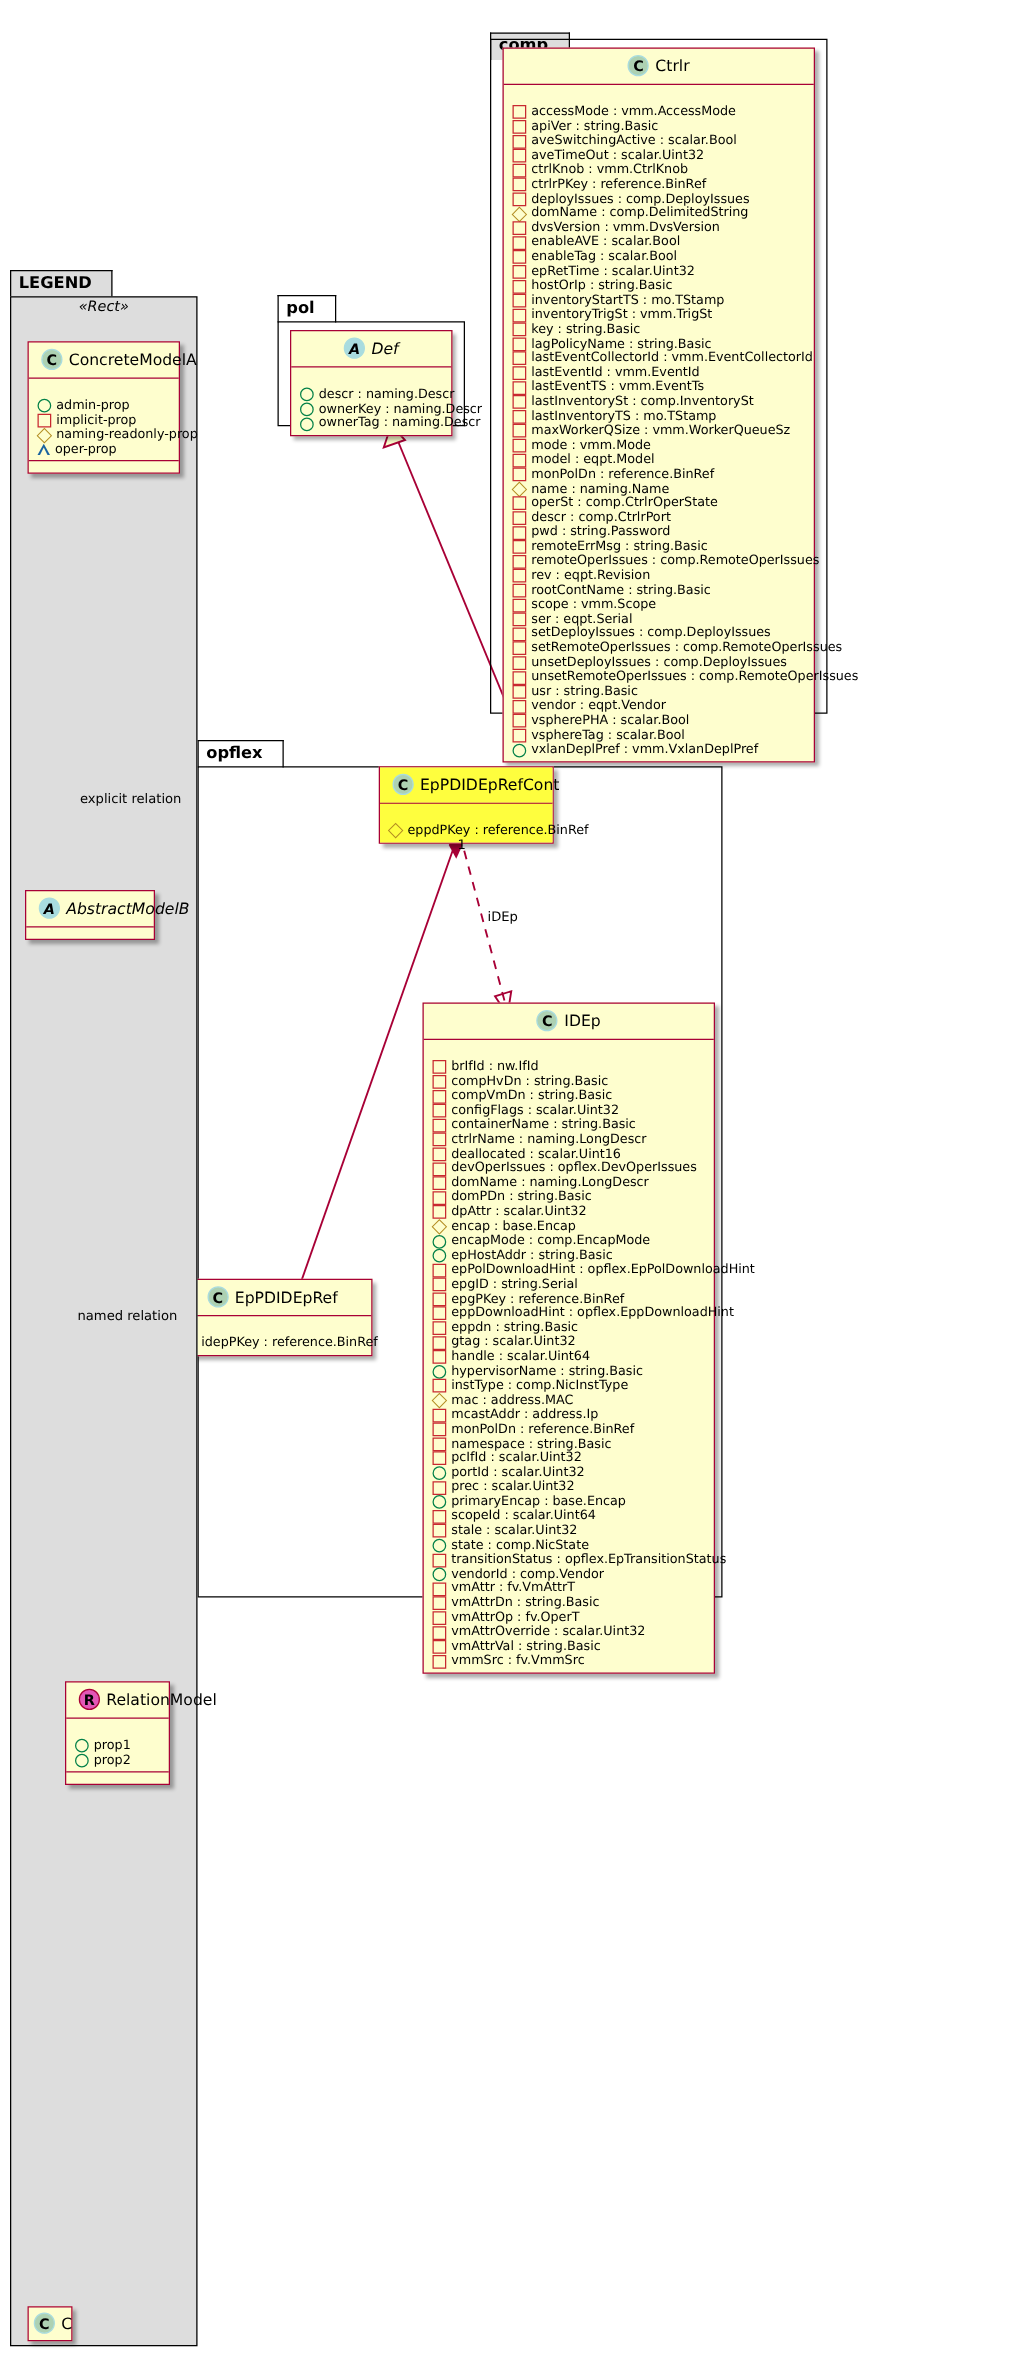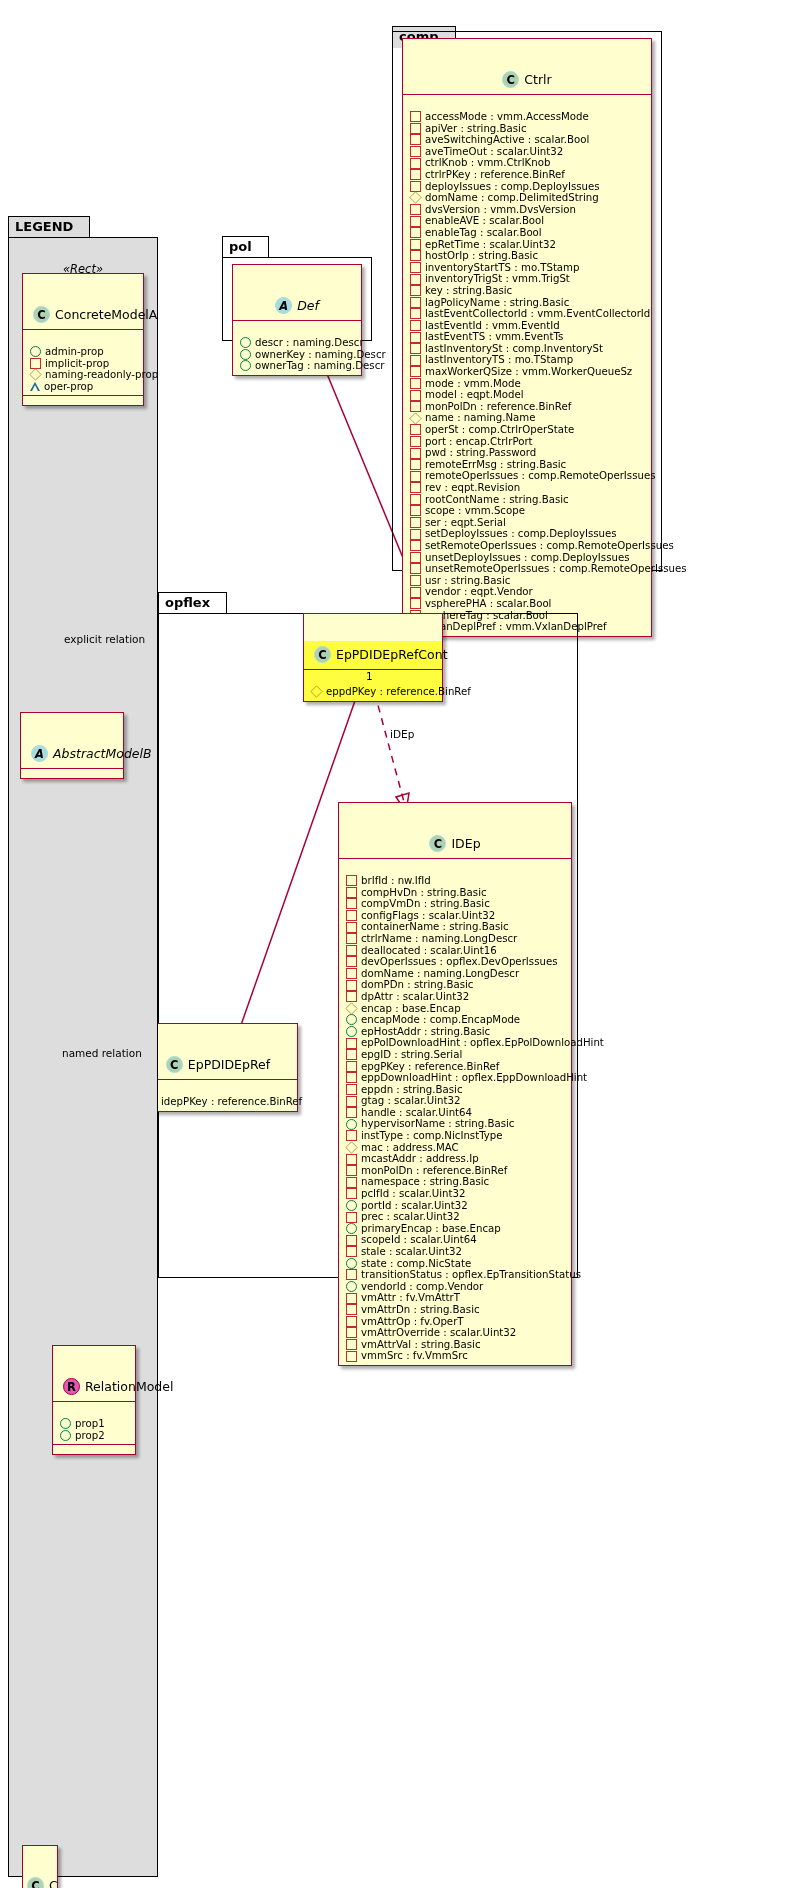--- a/index.html
+++ b/index.html
@@ -22,21 +22,21 @@
     white-space:nowrap;}
   .pkg-tab.plain{background:#ffffff;}
   .pkg-tab:after{content:"";position:absolute;right:-1px;top:-1px;width:0;height:0;
     border-left:12px solid transparent;border-bottom:22px solid transparent;}
 
   
   .cls{position:absolute;box-sizing:border-box;
     border:1.3px solid #A80036;background:#FEFECE;
     box-shadow:3px 3px 3px rgba(0,0,0,0.32);}
   .cls-title{box-sizing:border-box;text-align:center;padding:5px 10px 6px 10px;
-    font-size:12.5px;color:#000;white-space:nowrap;position:relative;margin-top:27px;}
+    font-size:12.5px;color:#000;white-space:nowrap;position:relative;}
   .cls-title.hl{background:#FEFE3E;}
   .cls-stereo{font-size:11.5px;font-style:italic;color:#000;text-align:center;padding-top:2px;}
   .cls-body{border-top:1.3px solid #A80036;padding:16px 4px 3px 5px;}
   .cls-body.empty{height:9px;padding:0;}
   .attr{font-size:10.2px;line-height:11.6px;color:#000;white-space:nowrap;
     display:flex;align-items:center;gap:4px;padding-left:2px;}
   .attr-txt{display:inline-block;}
 
   
   .badge{display:inline-block;width:17px;height:17px;border-radius:50%;
@@ -206,21 +206,21 @@
         <div class="attr">
           <span class="gly di"></span>
           <span class="attr-txt">name : naming.Name</span>
         </div>
         <div class="attr">
           <span class="gly sq"></span>
           <span class="attr-txt">operSt : comp.CtrlrOperState</span>
         </div>
         <div class="attr">
           <span class="gly sq"></span>
-          <span class="attr-txt">port : encap.CtrlrPort</span>
+          <span class="attr-txt">descr : comp.CtrlrPort</span>
         </div>
         <div class="attr">
           <span class="gly sq"></span>
           <span class="attr-txt">pwd : string.Password</span>
         </div>
         <div class="attr">
           <span class="gly sq"></span>
           <span class="attr-txt">remoteErrMsg : string.Basic</span>
         </div>
         <div class="attr">
@@ -507,21 +507,21 @@
         </div>
       </div>
   </div>
 
   <div class="edgelabel" style="left:366px;top:670px;">1</div>
   <div class="edgelabel b" style="left:390px;top:728px;">iDEp</div>
 
   <div class="pkg-tab" style="left:8px;top:216px;">LEGEND</div>
   <div class="pkg gray" style="left:8px;top:237px;width:150px;height:1640px;"></div>
 
-  <div class="cls-stereo" style="position:absolute;left:8px;top:236px;width:150px;margin-top:24px;">«Rect»</div>
+  <div class="cls-stereo" style="position:absolute;left:8px;top:236px;width:150px;">«Rect»</div>
 
   <div class="cls" style="left:22px;top:273px;width:122px;">
     <div class="cls-title">
       <span class="badge badge-C">C</span><span class="cname">ConcreteModelA</span>
     </div>
     <div class="cls-body">
         <div class="attr">
           <span class="gly ci"></span>
           <span class="attr-txt">admin-prop</span>
         </div>

